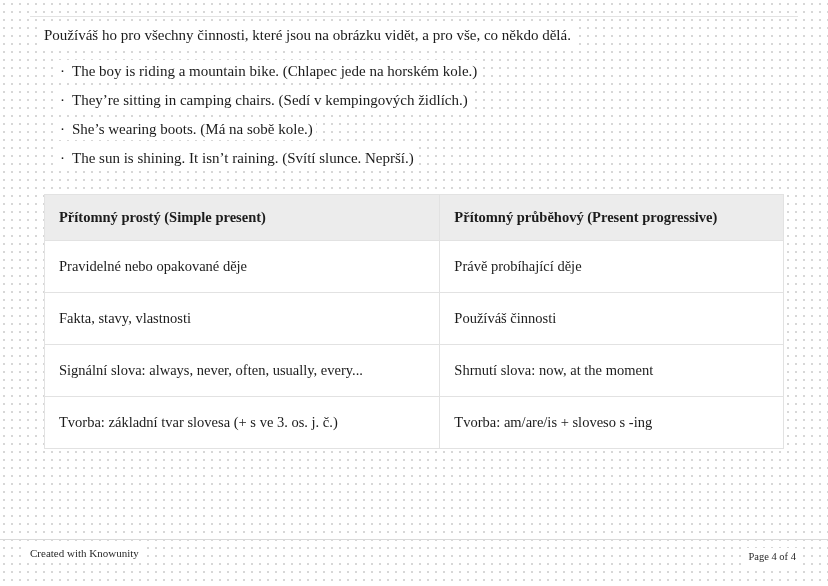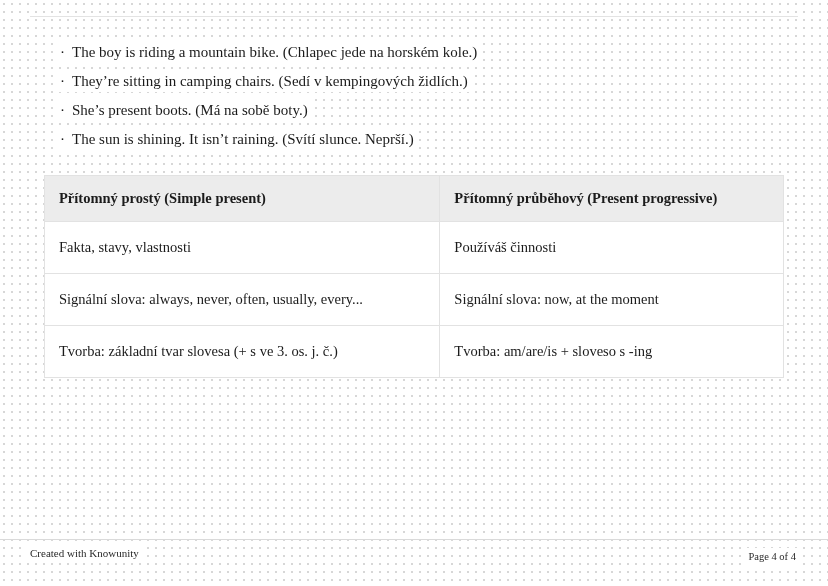--- a/index.html
+++ b/index.html
@@ -107,48 +107,53 @@
     color: #2a2a2a;
   }
 </style>
 </head>
 <body>
 
 <div class="page">
   <div class="top-rule"></div>
 
   <div class="content">
+    <p class="intro"><span class="whitebg">Používáš ho pro všechny činnosti, které jsou na obrázku vidět, a pro vše, co někdo dělá.</span></p>
 
     <ul class="bullet-list">
       <li><span class="whitebg"><span class="bullet-marker">·</span><span>The boy is riding a mountain bike. (Chlapec jede na horském kole.)</span></span></li>
       <li><span class="whitebg"><span class="bullet-marker">·</span><span>They’re sitting in camping chairs. (Sedí v kempingových židlích.)</span></span></li>
-      <li><span class="whitebg"><span class="bullet-marker">·</span><span>She’s present boots. (Má na sobě boty.)</span></span></li>
+      <li><span class="whitebg"><span class="bullet-marker">·</span><span>She’s wearing boots. (Má na sobě kole.)</span></span></li>
       <li><span class="whitebg"><span class="bullet-marker">·</span><span>The sun is shining. It isn’t raining. (Svítí slunce. Neprší.)</span></span></li>
     </ul>
 
 
     <table class="summary-table">
       <colgroup>
           <col class="c1">
           <col class="c2">
         </colgroup>
       <thead>
         <tr>
           <th>Přítomný prostý (Simple present)</th>
           <th>Přítomný průběhový (Present progressive)</th>
         </tr>
       </thead>
       <tbody>
         <tr>
+          <td>Pravidelné nebo opakované děje</td>
+          <td>Právě probíhající děje</td>
+        </tr>
+        <tr>
           <td>Fakta, stavy, vlastnosti</td>
           <td>Používáš činnosti</td>
         </tr>
         <tr>
           <td>Signální slova: always, never, often, usually, every...</td>
-          <td>Signální slova: now, at the moment</td>
+          <td>Shrnutí slova: now, at the moment</td>
         </tr>
         <tr>
           <td>Tvorba: základní tvar slovesa (+ s ve 3. os. j. č.)</td>
           <td>Tvorba: am/are/is + sloveso s -ing</td>
         </tr>
       </tbody>
     </table>
   </div>
 
   <div class="footer">

